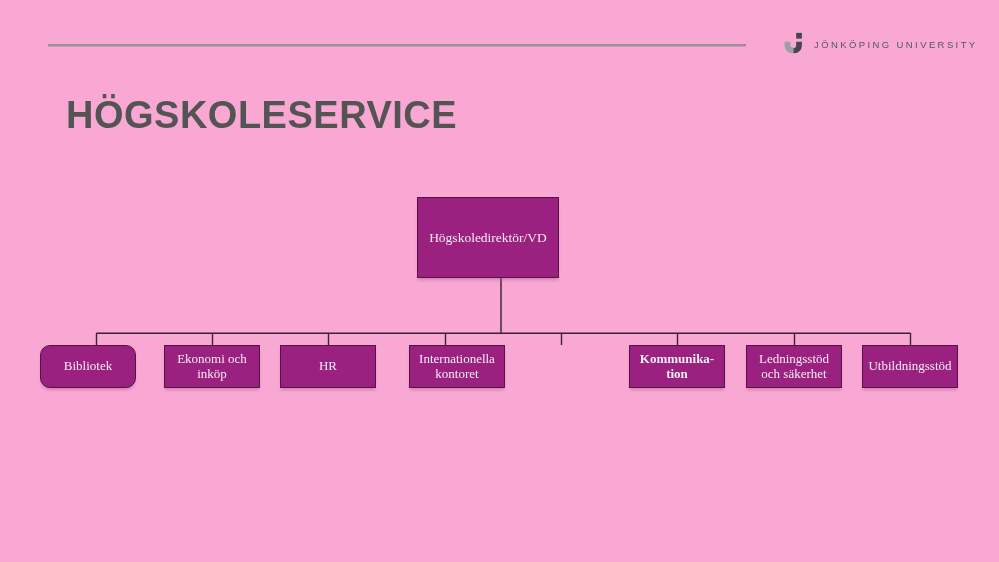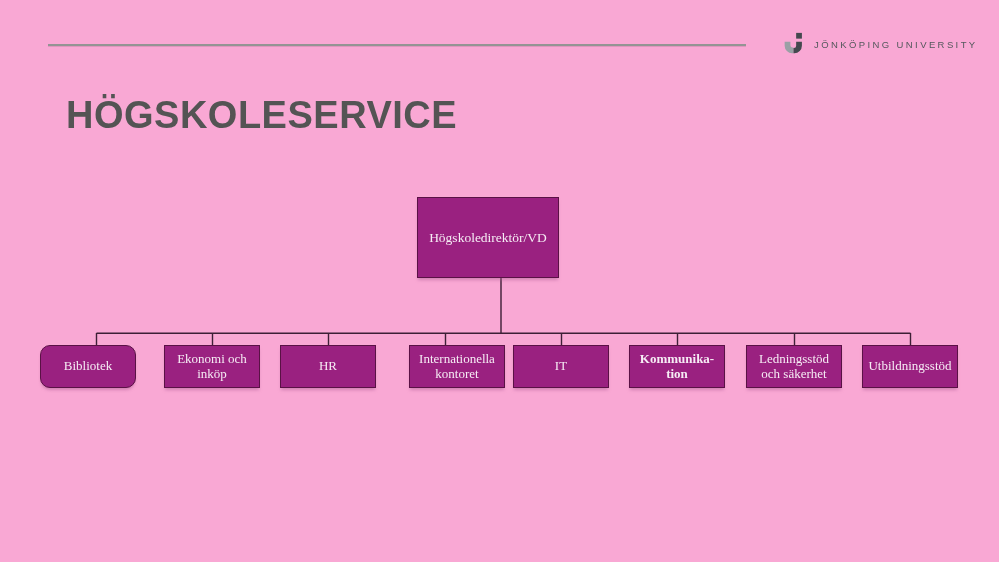--- a/index.html
+++ b/index.html
@@ -130,23 +130,20 @@
     <span>Ekonomi och
 inköp</span>
   </div>
   <div class="box child-box c2">
     <span>HR</span>
   </div>
   <div class="box child-box c3">
     <span>Internationella
 kontoret</span>
   </div>
-  <div class="box child-box c4">
-    <span>IT</span>
-  </div>
   <div class="box child-box c5">
     <span>Kommunika-
 tion</span>
   </div>
   <div class="box child-box c6">
     <span>Ledningsstöd
 och säkerhet</span>
   </div>
   <div class="box child-box c7">
     <span>Utbildningsstöd</span>

